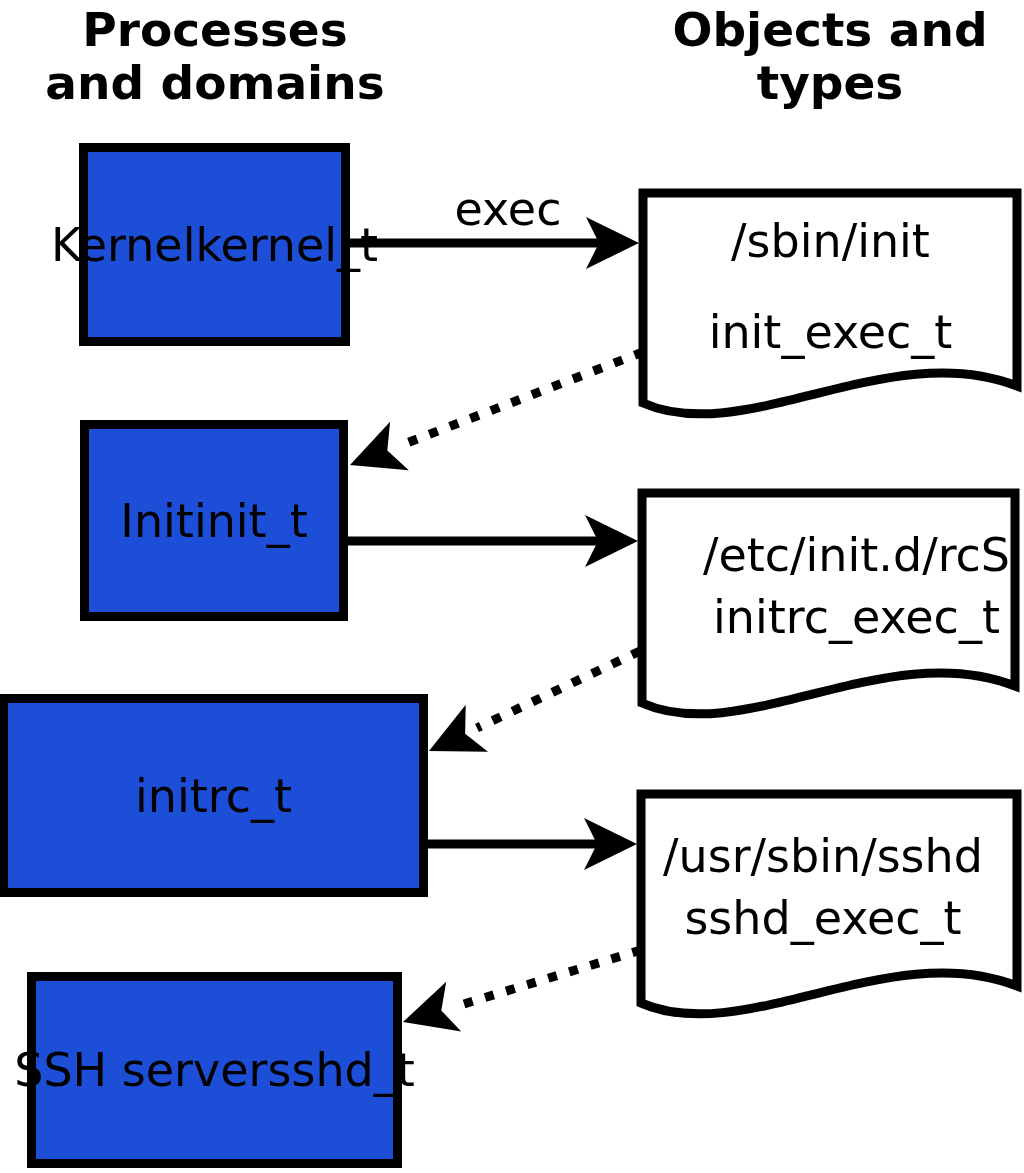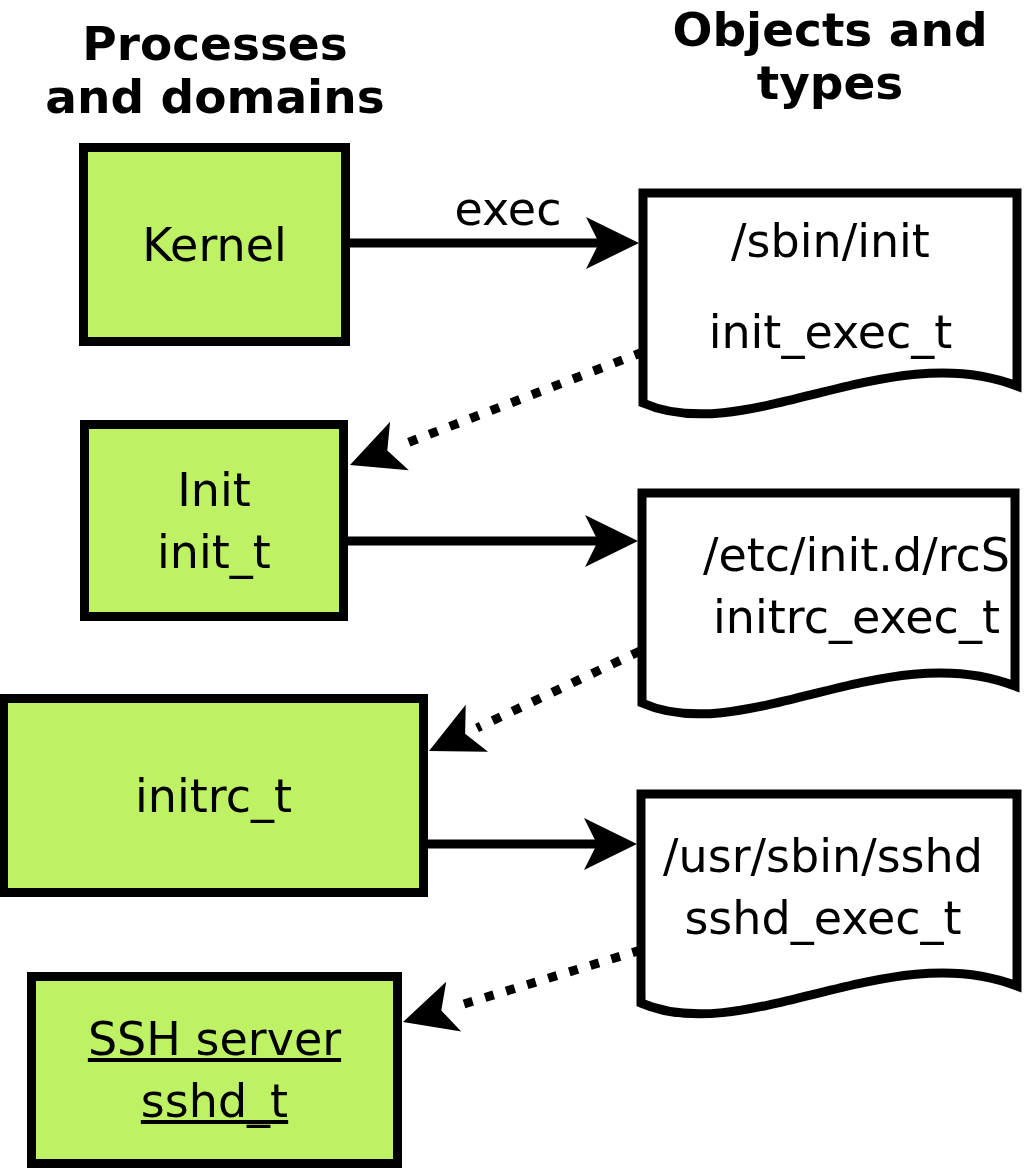--- a/index.html
+++ b/index.html
@@ -47,23 +47,23 @@
     text-align: center;
     font-weight: bold;
     font-size: 47px;
     line-height: 53px;
     white-space: nowrap;
   }
   .pbox {
     position: absolute;
     box-sizing: border-box;
     border: 9px solid #000000;
-    background: #bef264;
+    background: #1d4ed8;
     display: flex;
-    flex-direction: column;
+    flex-direction: row;
     align-items: center;
     justify-content: center;
     text-align: center;
     font-size: 46px;
     line-height: 62px;
     white-space: nowrap;
   }
   .dtext {
     position: absolute;
     display: flex;
@@ -115,42 +115,43 @@
     <g>
       <path class="dline" d="M640,651 L477,728"></path>
       <path class="ahead" d="M0,0 L-53,-26 L-40,0 L-53,26 Z" transform="translate(429,751) rotate(154.6)"></path>
     </g>
     <g>
       <path class="dline" d="M641,950 L454,1007"></path>
       <path class="ahead" d="M0,0 L-53,-26 L-40,0 L-53,26 Z" transform="translate(403,1022) rotate(163.2)"></path>
     </g>
   </svg>
 
-  <div class="header" style="left:0px; top:17px; width:430px;">
+  <div class="header" style="left:0px; top:3px; width:430px;">
     <div>Processes</div>
     <div>and domains</div>
   </div>
   <div class="header" style="left:632px; top:3px; width:396px;">
     <div>Objects and</div>
     <div>types</div>
   </div>
 
   <div class="edge-label" style="left:432px; top:183px; width:152px;">exec</div>
 
   <div class="pbox" style="left:79px; top:143px; width:271px; height:203px;">
     <div>Kernel</div>
+    <div>kernel_t</div>
   </div>
   <div class="pbox" style="left:80px; top:420px; width:268px; height:201px;">
     <div>Init</div>
     <div>init_t</div>
   </div>
   <div class="pbox" style="left:-1px; top:694px; width:429px; height:203px;">
     <div>initrc_t</div>
   </div>
-  <div class="pbox" style="left:27px; top:972px; width:375px; height:196px;text-decoration:underline;">
+  <div class="pbox" style="left:27px; top:972px; width:375px; height:196px;">
     <div>SSH server</div>
     <div>sshd_t</div>
   </div>
 
   <div class="dtext" style="left:648px; top:197px; width:365px; height:190px;gap:29px;">
     <div>/sbin/init</div>
     <div>init_exec_t</div>
   </div>
   <div class="dtext" style="left:647px; top:497px; width:363px; height:190px;padding-left:28px;">
     <div>/etc/init.d/rcS</div>

